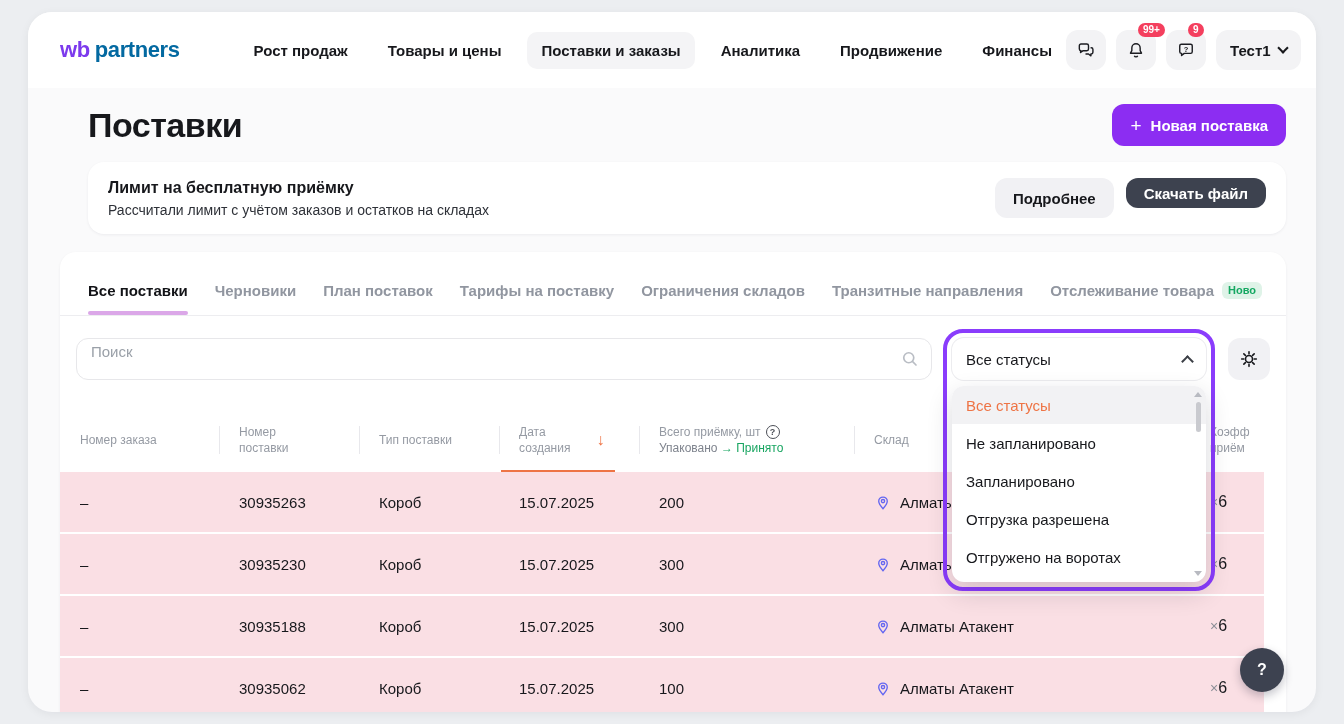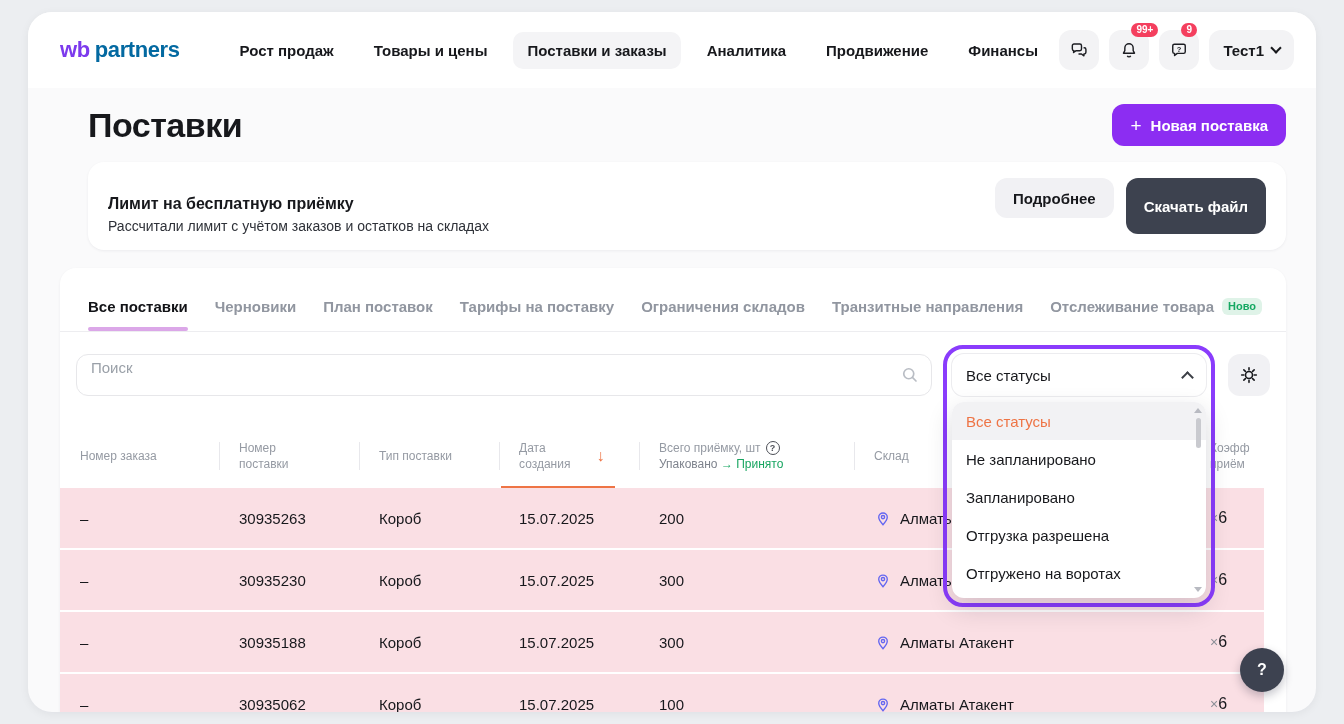--- a/index.html
+++ b/index.html
@@ -3,21 +3,21 @@
 <meta charset="utf-8">
 <style>
   * { box-sizing: border-box; margin: 0; padding: 0; }
   html,body { width:1344px; height:724px; overflow:hidden; background:#eceef1;
     font-family:"Liberation Sans", sans-serif; color:#17181c; }
   .window { position:absolute; left:28px; top:12px; width:1288px; height:700px;
     background:#fafafb; border-radius:24px; overflow:hidden; box-shadow:0 2px 10px rgba(20,20,40,.06); }
 
   
   .navbar { height:76px; background:#fff; display:flex; align-items:center; padding:0 22px 0 32px; }
-  .logo { display:flex; align-items:center; gap:5px; font-size:22px; font-weight:700; letter-spacing:-.4px; margin-right:46px; }
+  .logo { display:flex; align-items:center; gap:5px; font-size:22px; font-weight:700; letter-spacing:-.4px; margin-right:60px; }
   .logo .wb { color:#7c3aed; }
   .logo .partners { color:#0369a1; }
   .nav-items { display:flex; align-items:center; gap:12px; }
   .nav-item { font-size:15px; font-weight:600; padding:10px 14px; border-radius:10px; white-space:nowrap; cursor:pointer; }
   .nav-item.active { background:#f4f4f6; }
   .nav-right { margin-left:auto; display:flex; align-items:center; gap:10px; }
   .icon-btn { position:relative; width:40px; height:40px; border-radius:12px; background:#f3f3f5;
     display:flex; align-items:center; justify-content:center; cursor:pointer; }
   .badge { position:absolute; top:-7px; left:22px; background:#f43f5e; color:#fff; font-size:10px; font-weight:700;
     border-radius:9px; padding:2px 5px; line-height:10px; min-width:15px; text-align:center; }
@@ -34,21 +34,21 @@
   .plus { font-size:19px; font-weight:400; line-height:1; }
 
   
   .banner { margin:2px 30px 18px 60px; background:#fff; border-radius:16px; padding:16px 20px;
     display:flex; align-items:flex-end; box-shadow:0 1px 3px rgba(20,20,43,.06); }
   .banner-title { font-size:16px; font-weight:700; margin-bottom:5px; }
   .banner-sub { font-size:14px; color:#2e3138; }
   .banner-actions { margin-left:auto; display:flex; gap:12px; }
   .btn-light { height:40px; border:none; border-radius:12px; background:#f1f1f4; font-family:inherit;
     font-size:15px; font-weight:600; padding:12px 18px; cursor:pointer; color:#17181c; }
-  .btn-dark { height:56px; border:none; border-radius:12px; background:#3d424f; color:#fff; font-family:inherit;
+  .btn-dark { height:30px; border:none; border-radius:12px; background:#3d424f; color:#fff; font-family:inherit;
     font-size:15px; font-weight:600; padding:0 18px; cursor:pointer; }
 
   
   .main-card { position:relative; margin:0 30px 0 32px; height:500px; background:#fff;
     border-radius:16px; box-shadow:0 1px 3px rgba(20,20,43,.06); }
   .tabs-row { display:flex; align-items:flex-end; gap:27px; padding:30px 16px 0 28px;
     border-bottom:1px solid #ededf0; white-space:nowrap; overflow:hidden; }
   .tab { font-size:15px; font-weight:600; color:#9196a0; padding-bottom:16px; cursor:pointer;
     display:inline-flex; align-items:center; gap:8px; position:relative; }
   .tab.active { color:#121317; font-weight:700; }

